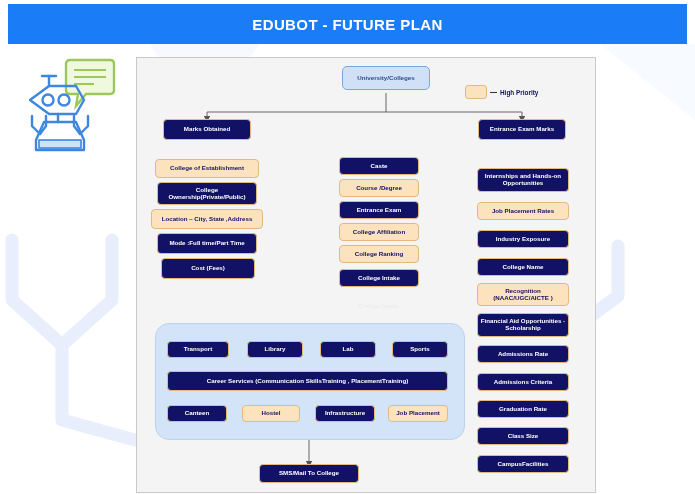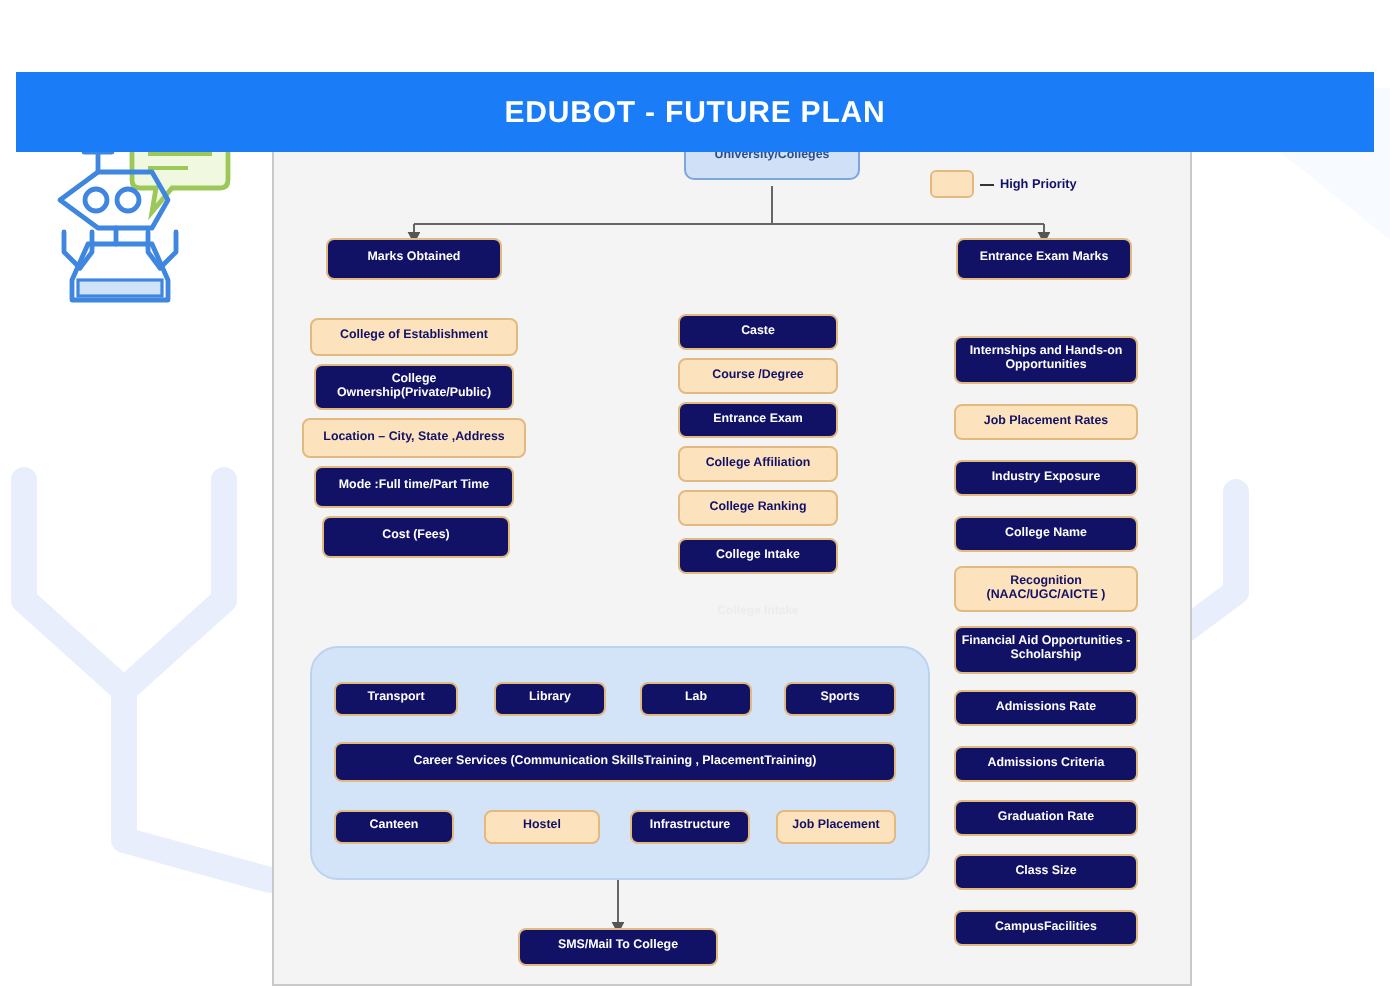--- a/index.html
+++ b/index.html
@@ -11,21 +11,20 @@
   }
   
   .bg-wrap{position:absolute;inset:0;overflow:hidden;z-index:0;pointer-events:none;}
   .bg-wrap svg{position:absolute;left:0;top:0;}
 
   
   .header{
     position:absolute;left:8px;top:4px;width:679px;height:40px;
     background:#1a7cf7;display:flex;align-items:center;justify-content:center;
     z-index:5;
-    margin-top:32px;
   }
   .header-title{
     color:#ffffff;font-weight:bold;font-size:15px;letter-spacing:.4px;
     font-family:"Liberation Sans","DejaVu Sans",sans-serif;
   }
 
   
   .logo{position:absolute;left:14px;top:52px;width:108px;height:104px;z-index:4;}
 
   

